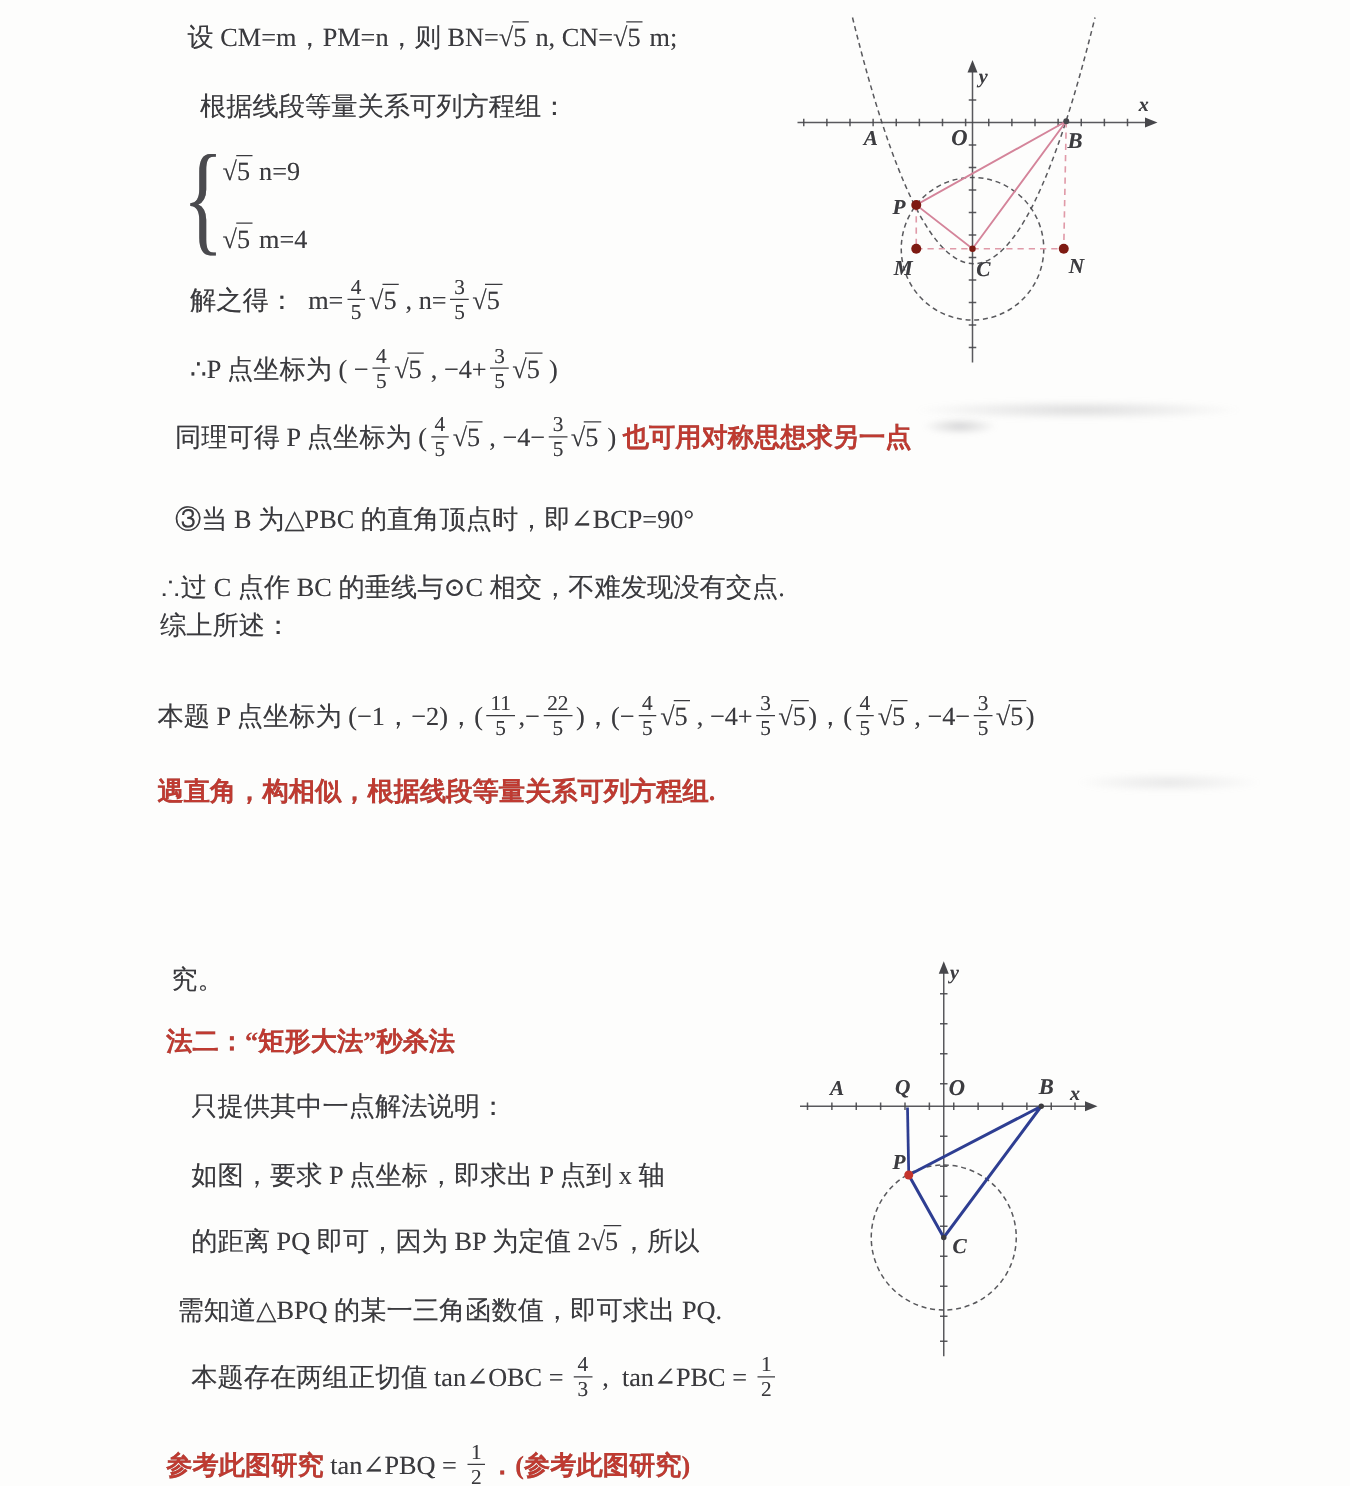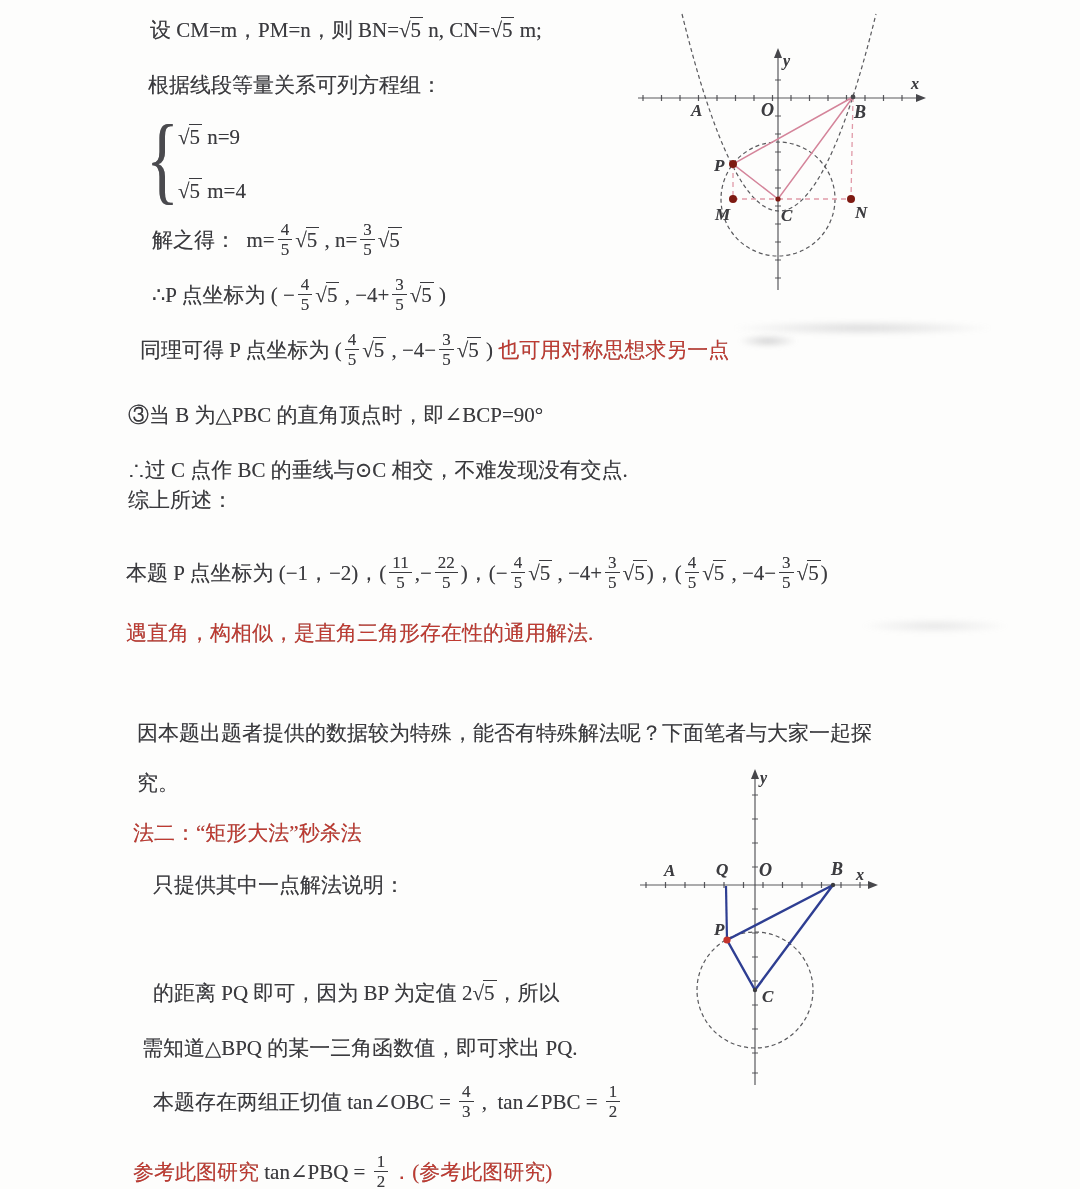--- a/index.html
+++ b/index.html
@@ -3,21 +3,21 @@
 <meta charset="utf-8">
 <style>
   html,body{margin:0;padding:0;}
   body{width:1080px;height:1189px;overflow:hidden;background:var(--bg,#fdfdfc);
        font-family:"Liberation Serif","DejaVu Serif",serif;}
   .page{position:relative;width:1080px;height:1189px;color:var(--ink,#3a3a3e);
         text-shadow:0 0 .5px rgba(50,50,50,.45);}
   .tline{position:absolute;height:44px;display:flex;align-items:center;
          font-size:21px;white-space:pre;}
   .seg{white-space:pre;}
-  .red{color:var(--red,#bf3a31);font-weight:400;}
+  .red{color:var(--red,#bf3a31);font-weight:700;}
   .mi{}
   .frac{display:inline-flex;flex-direction:column;align-items:center;line-height:1.08;
         font-size:17px;margin:0 3px;}
   .frac .num{border-bottom:1.4px solid currentColor;padding:0 3px;}
   .frac .den{padding-top:1px;}
   .sq{white-space:nowrap;}
   .sq .rd{border-top:1.5px solid currentColor;padding:0 2px 0 1px;margin-left:-1px;}
   .eqsys{position:absolute;left:146px;top:110px;width:220px;height:110px;}
   .brace{position:absolute;left:0;top:-6px;font-size:98px;font-weight:200;line-height:110px;
          transform:scaleX(.7);transform-origin:left center;color:#4a4a4e;}
@@ -26,40 +26,40 @@
   .smudge{position:absolute;pointer-events:none;filter:blur(2px);}
   svg text{font-family:"Liberation Serif","DejaVu Serif",serif;font-style:italic;
            font-weight:600;fill:#3c3c40;}
 </style>
 </head>
 <body>
 
 <div class="page">
 
   <div class="tline" style="left:150px;top:8px"><span class="seg">设 CM=m，PM=n，则 BN=</span><span class="sq">√<span class="rd">5</span></span><span class="seg"> n, CN=</span><span class="sq">√<span class="rd">5</span></span><span class="seg"> m;</span></div>
-  <div class="tline" style="left:148px;top:63px"><span class="seg">根据线段等量关系可列方程组：</span></div>
+  <div class="tline" style="left:160px;top:63px"><span class="seg">根据线段等量关系可列方程组：</span></div>
 
   <div class="eqsys">
     <span class="brace">{</span>
     <div class="sysrow" style="top:12px"><span class="sq">√<span class="rd">5</span></span><span class="seg"> n=9</span></div>
     <div class="sysrow" style="top:66px"><span class="sq">√<span class="rd">5</span></span><span class="seg"> m=4</span></div>
   </div>
 
   <div class="tline" style="left:152px;top:218px"><span class="seg">解之得：  m=</span><span class="frac"><span class="num">4</span><span class="den">5</span></span><span class="sq">√<span class="rd">5</span></span><span class="seg"> , n=</span><span class="frac"><span class="num">3</span><span class="den">5</span></span><span class="sq">√<span class="rd">5</span></span></div>
   <div class="tline" style="left:152px;top:273px"><span class="seg">∴P 点坐标为 ( −</span><span class="frac"><span class="num">4</span><span class="den">5</span></span><span class="sq">√<span class="rd">5</span></span><span class="seg"> , −4+</span><span class="frac"><span class="num">3</span><span class="den">5</span></span><span class="sq">√<span class="rd">5</span></span><span class="seg"> )</span></div>
   <div class="tline" style="left:140px;top:328px"><span class="seg">同理可得 P 点坐标为 (</span><span class="frac"><span class="num">4</span><span class="den">5</span></span><span class="sq">√<span class="rd">5</span></span><span class="seg"> , −4−</span><span class="frac"><span class="num">3</span><span class="den">5</span></span><span class="sq">√<span class="rd">5</span></span><span class="seg"> ) </span><span class="seg red">也可用对称思想求另一点</span></div>
-  <div class="tline" style="left:128px;top:393px"><span class="seg">③当 B 为△PBC 的直角顶点时，即∠BCP=90°</span></div>
+  <div class="tline" style="left:140px;top:393px"><span class="seg">③当 B 为△PBC 的直角顶点时，即∠BCP=90°</span></div>
   <div class="tline" style="left:128px;top:448px"><span class="seg">∴过 C 点作 BC 的垂线与⊙C 相交，不难发现没有交点.</span></div>
   <div class="tline" style="left:128px;top:478px"><span class="seg">综上所述：</span></div>
   <div class="tline" style="left:126px;top:551px"><span class="seg">本题 P 点坐标为 (−1，−2)，(</span><span class="frac"><span class="num">11</span><span class="den">5</span></span><span class="seg">,−</span><span class="frac"><span class="num">22</span><span class="den">5</span></span><span class="seg">)，(−</span><span class="frac"><span class="num">4</span><span class="den">5</span></span><span class="sq">√<span class="rd">5</span></span><span class="seg"> , −4+</span><span class="frac"><span class="num">3</span><span class="den">5</span></span><span class="sq">√<span class="rd">5</span></span><span class="seg">)，(</span><span class="frac"><span class="num">4</span><span class="den">5</span></span><span class="sq">√<span class="rd">5</span></span><span class="seg"> , −4−</span><span class="frac"><span class="num">3</span><span class="den">5</span></span><span class="sq">√<span class="rd">5</span></span><span class="seg">)</span></div>
-  <div class="tline" style="left:126px;top:611px"><span class="seg red">遇直角，构相似，是直角三角形存在性的通用解法.</span></div>
-  <div class="tline" style="left:137px;top:711px"><span class="seg">因本题出题者提供的数据较为特殊，能否有特殊解法呢？下面笔者与大家一起探</span></div>
+  <div class="tline" style="left:126px;top:611px"><span class="seg red">遇直角，构相似，根据线段等量关系可列方程组.</span></div>
   <div class="tline" style="left:137px;top:761px"><span class="seg">究。</span></div>
   <div class="tline" style="left:153px;top:863px"><span class="seg">只提供其中一点解法说明：</span></div>
   <div class="tline" style="left:133px;top:811px"><span class="seg red">法二：“矩形大法”秒杀法</span></div>
+  <div class="tline" style="left:153px;top:918px"><span class="seg">如图，要求 P 点坐标，即求出 P 点到 x 轴</span></div>
   <div class="tline" style="left:153px;top:971px"><span class="seg">的距离 PQ 即可，因为 BP 为定值 2</span><span class="sq">√<span class="rd">5</span></span><span class="seg">，所以</span></div>
   <div class="tline" style="left:142px;top:1026px"><span class="seg">需知道△BPQ 的某一三角函数值，即可求出 PQ.</span></div>
   <div class="tline" style="left:153px;top:1080px"><span class="seg">本题存在两组正切值 </span><span class="seg mi">tan∠OBC</span><span class="seg"> = </span><span class="frac"><span class="num">4</span><span class="den">3</span></span><span class="seg"> ,  </span><span class="seg mi">tan∠PBC</span><span class="seg"> = </span><span class="frac"><span class="num">1</span><span class="den">2</span></span></div>
   <div class="tline" style="left:133px;top:1150px"><span class="seg red">参考此图研究 </span><span class="seg mi">tan∠PBQ = </span><span class="frac" style="color: var(--ink); font-weight: 400;"><span class="num">1</span><span class="den">2</span></span><span class="seg red">．(参考此图研究)</span></div>
 
   <svg style="position:absolute;left:628px;top:4px" width="300" height="292" viewBox="0 0 300 292">
     <g stroke="#47474b" stroke-width="1.2" fill="none" stroke-opacity=".9">
       <line x1="10" y1="94" x2="290" y2="94"></line>
       <polygon points="288,90 298,94 288,98" fill="#47474b" stroke="none"></polygon>
       <line x1="150" y1="50" x2="150" y2="286"></line>

